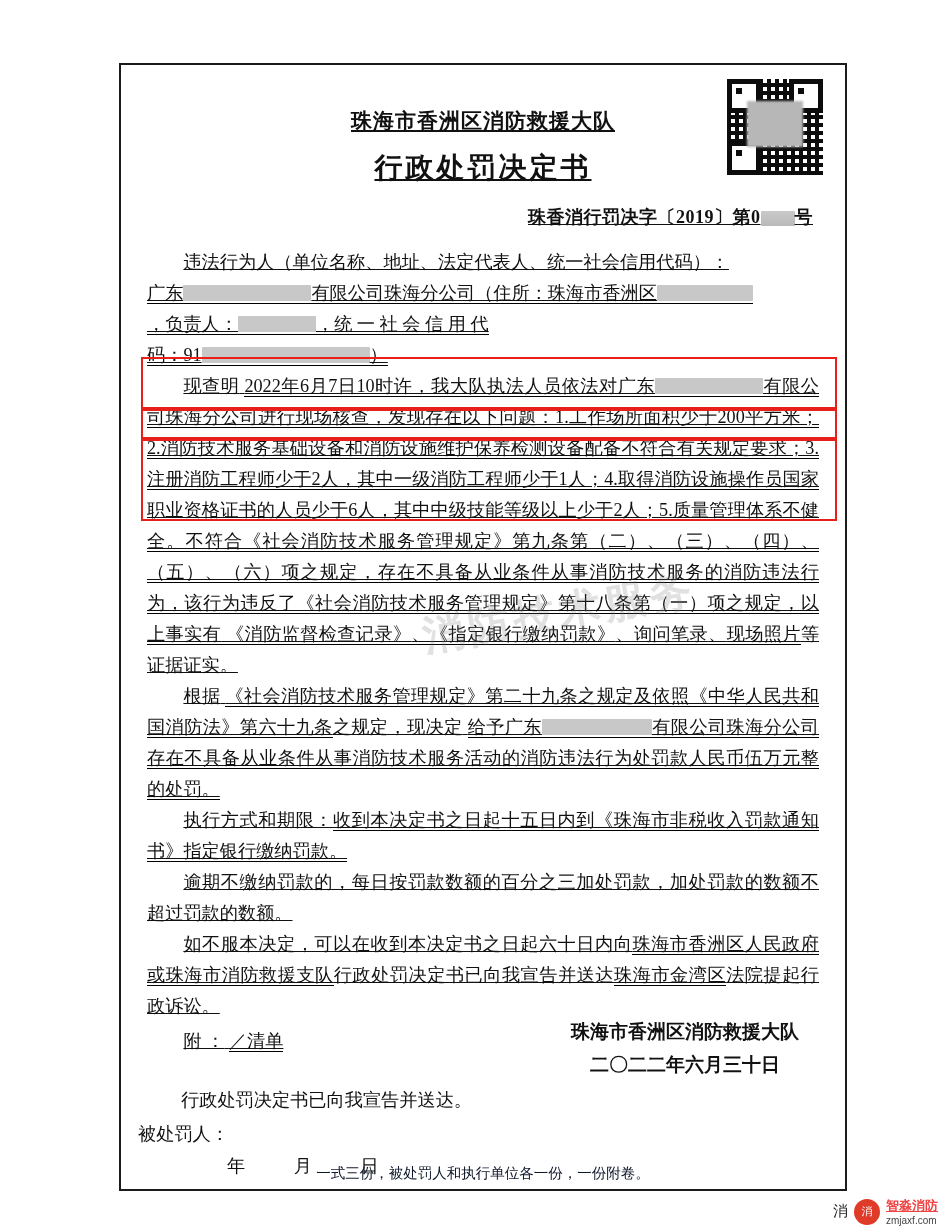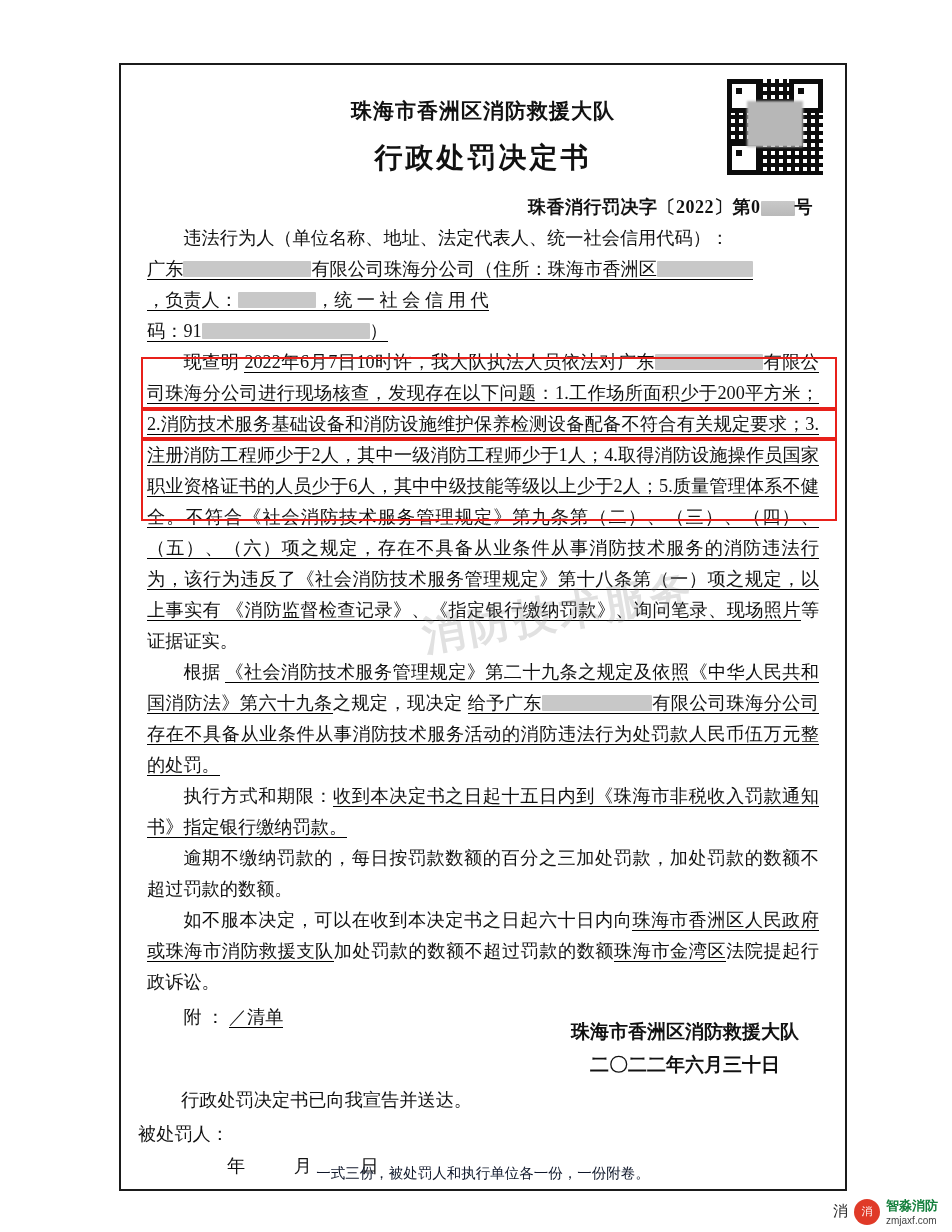--- a/index.html
+++ b/index.html
@@ -33,21 +33,22 @@
     border: 2px solid #1b1b1b;
     box-sizing: border-box;
     background: #fff;
   }
 
   .inner {
     position: absolute;
     left: 0; top: 0;
     width: 100%; height: 100%;
     box-sizing: border-box;
-    padding: 24px 26px 0 26px;
+    padding: 34px 26px 0 26px;
+    text-decoration: underline;
   }
 
   .org-title {
     text-align: center;
     font-size: 21px;
     font-weight: bold;
     letter-spacing: 1px;
     margin-top: 8px;
   }
 
@@ -107,21 +108,21 @@
   .qr .corner::after {
     content: "";
     position: absolute;
     left: 4px; top: 4px;
     width: 6px; height: 6px;
     background: #000;
   }
 
   
   .body-text {
-    margin-top: 4px;
+    margin-top: 18px;
     font-size: 18.2px;
     line-height: 31px;
     text-align: justify;
     text-justify: inter-ideograph;
   }
   .para { margin: 0 0 0 0; }
   .indent { text-indent: 2em; }
   .u { border-bottom: 1px solid #000; }
   .uline-block { border-bottom: 1px solid #000; display: inline; }
 
@@ -217,42 +218,42 @@
     font-size: 15px;
     color: #222;
   }
   .brand-sub {
     font-size: 10px;
     color: #444;
     font-family: "Liberation Sans", sans-serif;
     line-height: 11px;
   }
   .brand-box { display: flex; flex-direction: column; }
-  .brand-name { font-size: 13px; font-weight: bold; color: #15803d; }
+  .brand-name { font-size: 13px; font-weight: bold; color: #ef4444; text-decoration: underline; }
 </style>
 </head>
 <body>
 
 <div class="page">
 
   <div class="doc-frame">
     <div class="inner">
 
       <div class="qr">
         <div class="corner c1"></div>
         <div class="corner c2"></div>
         <div class="corner c3"></div>
         <div class="qr-blur"></div>
       </div>
 
       <div class="org-title">珠海市香洲区消防救援大队</div>
       <div class="doc-title">行政处罚决定书</div>
 
       <div class="doc-number">
-        <span>珠香消行罚决字〔2022〕第0</span><span class="redact-inline" style="width:34px"></span><span>号</span>
+        <span>珠香消行罚决字〔2019〕第0</span><span class="redact-inline" style="width:34px"></span><span>号</span>
       </div>
 
       <div class="body-text">
 
         <p class="para indent">
           <span>违法行为人（单位名称、地址、法定代表人、统一社会信用代码）：</span>
         </p>
 
         <p class="para">
           <span class="uline-block"><span>广东</span><span class="redact" style="width:128px"></span><span>有限公司珠海分公司（住所：珠海市香洲区</span><span class="redact" style="width:96px"></span></span><br>
@@ -274,21 +275,21 @@
 
         <p class="para indent">
           <span>执行方式和期限：</span><span class="uline-block">收到本决定书之日起十五日内到《珠海市非税收入罚款通知书》指定银行缴纳罚款。</span>
         </p>
 
         <p class="para indent">
           <span>逾期不缴纳罚款的，每日按罚款数额的百分之三加处罚款，加处罚款的数额不超过罚款的数额。</span>
         </p>
 
         <p class="para indent">
-          <span>如不服本决定，可以在收到本决定书之日起六十日内向</span><span class="u">珠海市香洲区人民政府或珠海市消防救援支队</span><span>加处罚款的数额不超过罚款的数额</span><span class="u">珠海市金湾区</span><span>法院提起行政诉讼。</span>
+          <span>如不服本决定，可以在收到本决定书之日起六十日内向</span><span class="u">珠海市香洲区人民政府或珠海市消防救援支队</span><span>行政处罚决定书已向我宣告并送达</span><span class="u">珠海市金湾区</span><span>法院提起行政诉讼。</span>
         </p>
 
         <p class="para indent" style="margin-top:4px">
           <span>附 ：</span> <span class="u">／清单</span>
         </p>
       </div>
 
       <div class="watermark">消防技术服务</div>
 
       <div class="sign-block">

